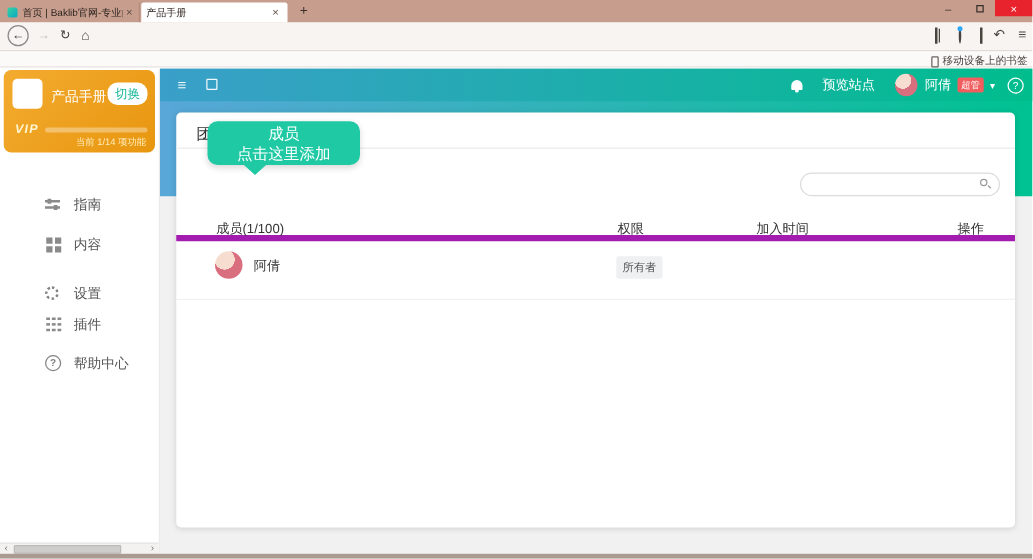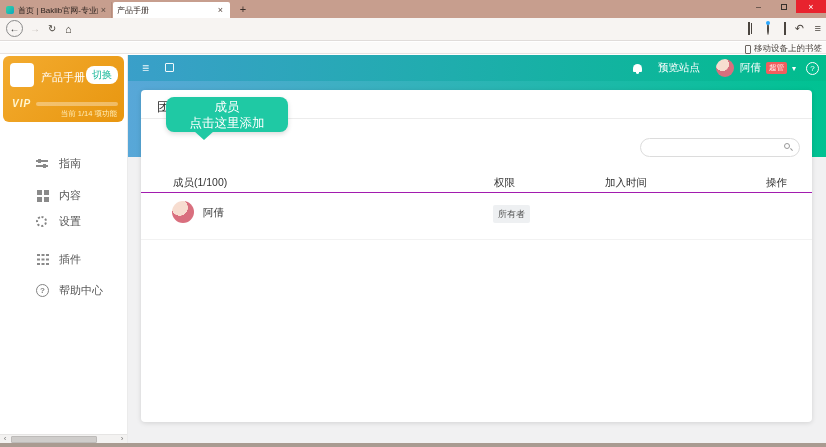--- a/index.html
+++ b/index.html
@@ -93,21 +93,21 @@
 
   .card { position:absolute; left:13px; top:35px; width:671px; height:332px; background:#fff; border-radius:4px; box-shadow:0 1px 5px rgba(0,0,0,.13); }
   .card-title { position:absolute; left:16px; top:9px; font-size:12.5px; color:#333; }
   .tutorial-btn { position:absolute; right:12px; top:5px; border:1px solid #2fc7a2; color:#1fbf9c; font-size:10.5px; padding:4px 10px; border-radius:4px; background:#fff; }
   .card-divider { position:absolute; left:0; right:0; top:28px; height:1px; background:#ececec; }
   .add-btn { position:absolute; left:27px; top:49px; background:#26c29e; color:#fff; font-size:10.5px; padding:5px 10px; border-radius:3px; border:none; }
   .search-box { position:absolute; right:12px; top:48px; width:160px; height:19px; border:1px solid #dcdcdc; border-radius:10px; background:#fff; }
   .search-input { position:absolute; left:10px; top:1px; width:128px; height:15px; border:none; outline:none; font-size:9px; }
   .search-ic { position:absolute; right:9px; top:4px; width:6px; height:6px; border:1px solid #999; border-radius:50%; }
   .search-ic:after { content:""; position:absolute; left:5px; top:5px; width:3px; height:1px; background:#999; transform:rotate(45deg); }
-  .th-row { position:absolute; left:0; right:0; top:81px; height:22px; border-bottom:1px solid #a21caf; font-size:10.5px; color:#333; }
+  .th-row { position:absolute; left:0; right:0; top:81px; height:22px; border-bottom:5px solid #a21caf; font-size:10.5px; color:#333; }
   .th { position:absolute; top:5px; }
   .th-member { left:32px; } .th-perm { left:353px; } .th-join { left:464px; } .th-op { right:25px; }
   .member-row { position:absolute; left:0; right:0; top:103px; height:47px; border-bottom:1px solid #f2f2f2; }
   .row-avatar { position:absolute; left:31px; top:8px; width:22px; height:22px; border-radius:50%; background:radial-gradient(circle at 35% 30%,#f7ddd0 0 38%,#d96f7e 39% 100%); }
   .row-name { position:absolute; left:62px; top:13px; font-size:10.5px; color:#333; }
   .row-role { position:absolute; left:352px; top:12px; background:#eef0f2; color:#555; font-size:9px; padding:2.5px 5px; border-radius:2px; }
 
   .tooltip { position:absolute; left:38px; top:42px; width:122px; height:35px; background:#1fc9a4; border-radius:8px; color:#fff; font-size:12.5px; text-align:center; line-height:16px; padding-top:2px; box-shadow:0 2px 5px rgba(0,0,0,.15); z-index:5; }
   .tooltip-tail { position:absolute; left:28px; bottom:-8px; width:0; height:0; border-left:10px solid transparent; border-right:10px solid transparent; border-top:9px solid #1fc9a4; }
 </style>
@@ -168,21 +168,21 @@
         <span class="vip-caption">当前 1/14 项功能</span>
       </div>
       <div class="menu-item" style="top:78px">
           <span class="mi-icon ic-guide"></span>
           <span>指南</span>
         </div>
       <div class="menu-item" style="top:110px">
           <span class="mi-icon ic-content"></span>
           <span>内容</span>
         </div>
-      <div class="menu-item" style="top:136px">
+      <div class="menu-item" style="top:149px">
           <span class="mi-icon">
             <span class="ic-gear" style="display:block"></span>
           </span>
           <span>设置</span>
         </div>
       <div class="menu-item" style="top:174px">
           <span class="mi-icon ic-plugin"></span>
           <span>插件</span>
         </div>
       <div class="menu-item" style="top:205px">

